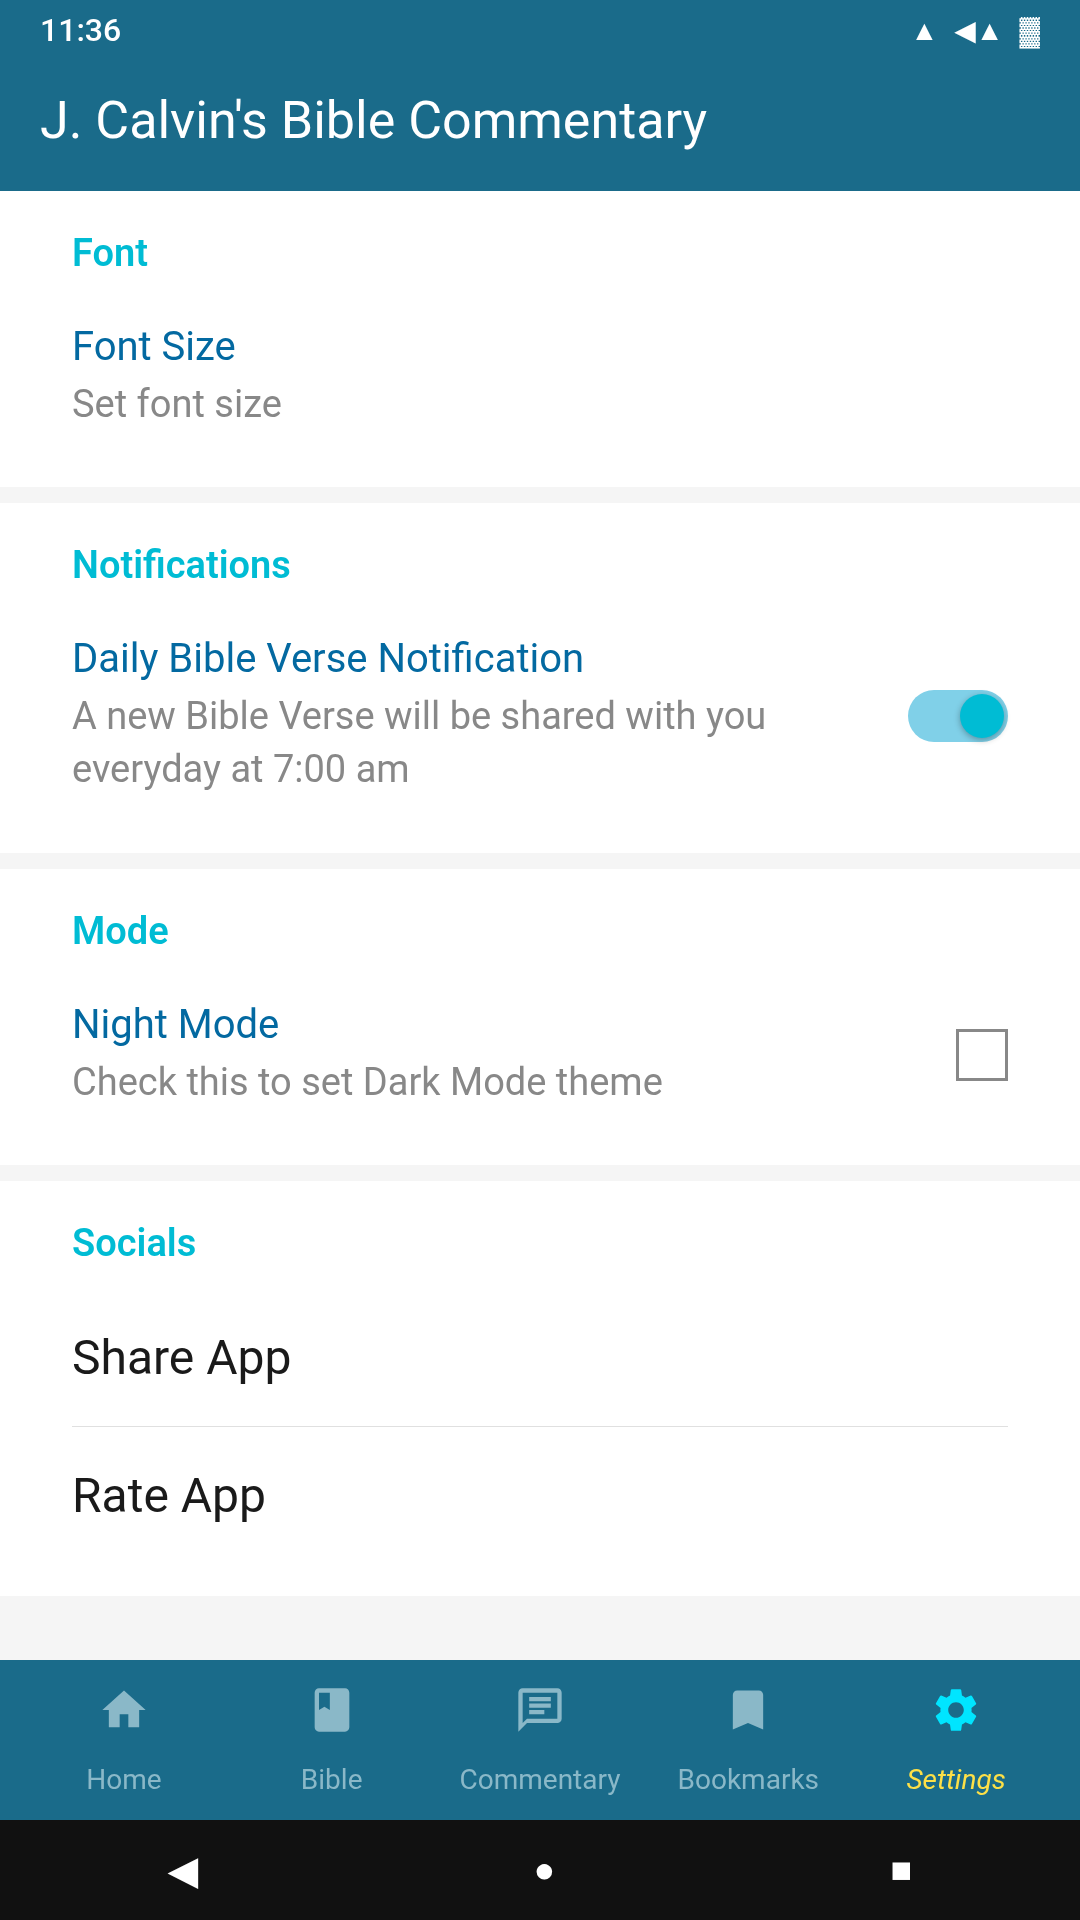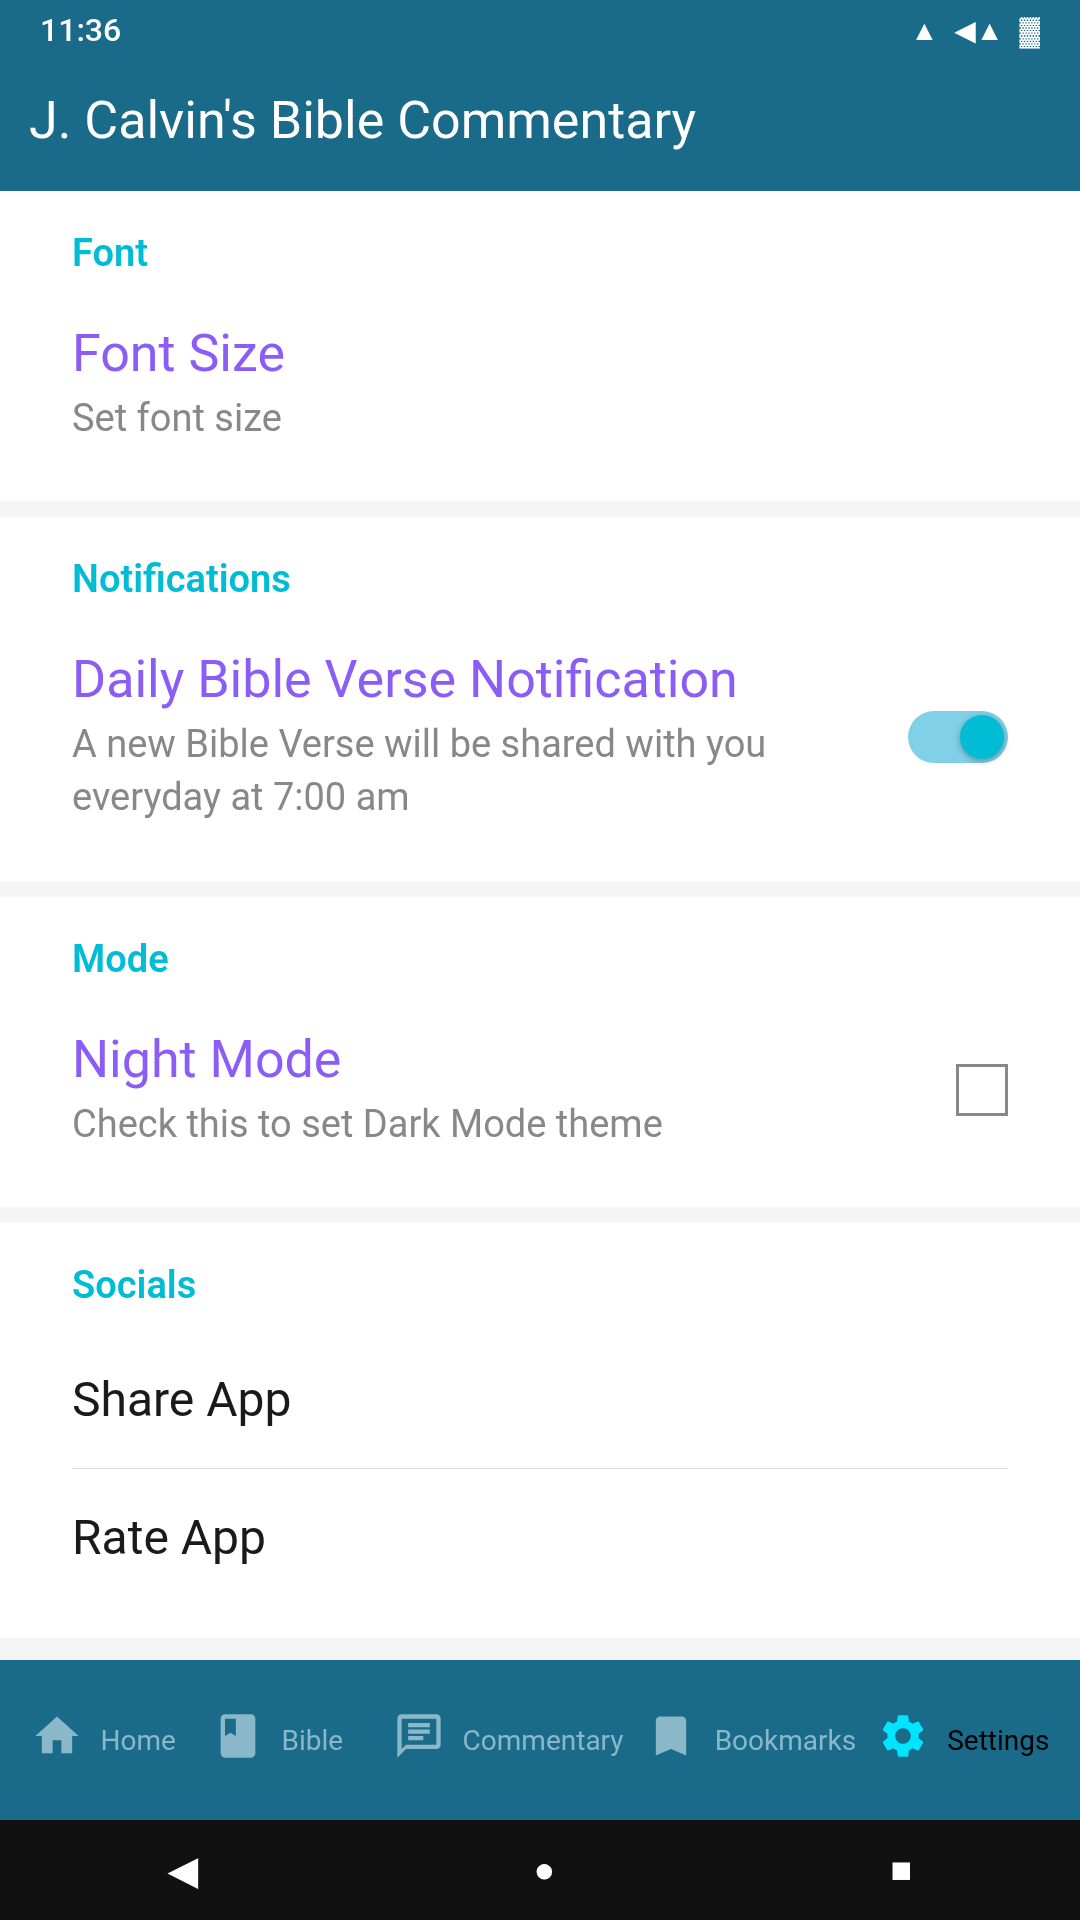--- a/index.html
+++ b/index.html
@@ -29,21 +29,21 @@
 
     .status-icons {
       display: flex;
       align-items: center;
       gap: 16px;
     }
 
     
     .header {
       background: #1a6b8a;
-      padding: 30px 40px 40px 29px;
+      padding: 30px 40px 40px 40px;
       color: white;
     }
 
     .header-title {
       font-size: 52px;
       font-weight: 400;
       color: white;
     }
 
     
@@ -72,22 +72,22 @@
       align-items: center;
       justify-content: space-between;
       padding: 16px 0;
     }
 
     .setting-text {
       flex: 1;
     }
 
     .setting-title {
-      font-size: 52px;
-      color: #8b5cf6;
+      font-size: 40px;
+      color: #0369a1;
       font-weight: 400;
       margin-bottom: 8px;
     }
 
     .setting-desc {
       font-size: 38px;
       color: #888;
       line-height: 1.4;
     }
 
@@ -151,20 +151,21 @@
       height: 160px;
       display: flex;
       align-items: center;
       justify-content: space-around;
       padding: 0 20px;
       flex-shrink: 0;
     }
 
     .nav-item {
       display: flex;
+      flex-direction: column;
       align-items: center;
       gap: 18px;
       color: #8ab8c8;
       cursor: pointer;
       min-width: 160px;
     }
 
     .nav-item.active {
       color: #00e5ff;
     }
@@ -290,21 +291,21 @@
       </svg>
     </span>
     <span class="nav-label">Bookmarks</span>
   </div>
   <div class="nav-item active">
     <span class="nav-icon">
       <svg width="52" height="52" viewBox="0 0 24 24" fill="#00e5ff">
         <path d="M19.14,12.94c0.04-0.3,0.06-0.61,0.06-0.94c0-0.32-0.02-0.64-0.07-0.94l2.03-1.58c0.18-0.14,0.23-0.41,0.12-0.61 l-1.92-3.32c-0.12-0.22-0.37-0.29-0.59-0.22l-2.39,0.96c-0.5-0.38-1.03-0.7-1.62-0.94L14.4,2.81c-0.04-0.24-0.24-0.41-0.48-0.41 h-3.84c-0.24,0-0.43,0.17-0.47,0.41L9.25,5.35C8.66,5.59,8.12,5.92,7.63,6.29L5.24,5.33c-0.22-0.08-0.47,0-0.59,0.22L2.74,8.87 C2.62,9.08,2.66,9.34,2.86,9.48l2.03,1.58C4.84,11.36,4.8,11.69,4.8,12s0.02,0.64,0.07,0.94l-2.03,1.58 c-0.18,0.14-0.23,0.41-0.12,0.61l1.92,3.32c0.12,0.22,0.37,0.29,0.59,0.22l2.39-0.96c0.5,0.38,1.03,0.7,1.62,0.94l0.36,2.54 c0.05,0.24,0.24,0.41,0.48,0.41h3.84c0.24,0,0.44-0.17,0.47-0.41l0.36-2.54c0.59-0.24,1.13-0.56,1.62-0.94l2.39,0.96 c0.22,0.08,0.47,0,0.59-0.22l1.92-3.32c0.12-0.22,0.07-0.47-0.12-0.61L19.14,12.94z M12,15.6c-1.98,0-3.6-1.62-3.6-3.6 s1.62-3.6,3.6-3.6s3.6,1.62,3.6,3.6S13.98,15.6,12,15.6z"></path>
       </svg>
     </span>
-    <span class="nav-label" style="color:#000000;">Settings</span>
+    <span class="nav-label" style="color:#fde047;font-style:italic;">Settings</span>
   </div>
 </div>
 
 <div class="system-nav">
   <span class="sys-btn">◀</span>
   <span class="sys-btn" style="font-size:36px;">●</span>
   <span class="sys-btn" style="font-size:36px;">■</span>
 </div>
 
 </body></html>

